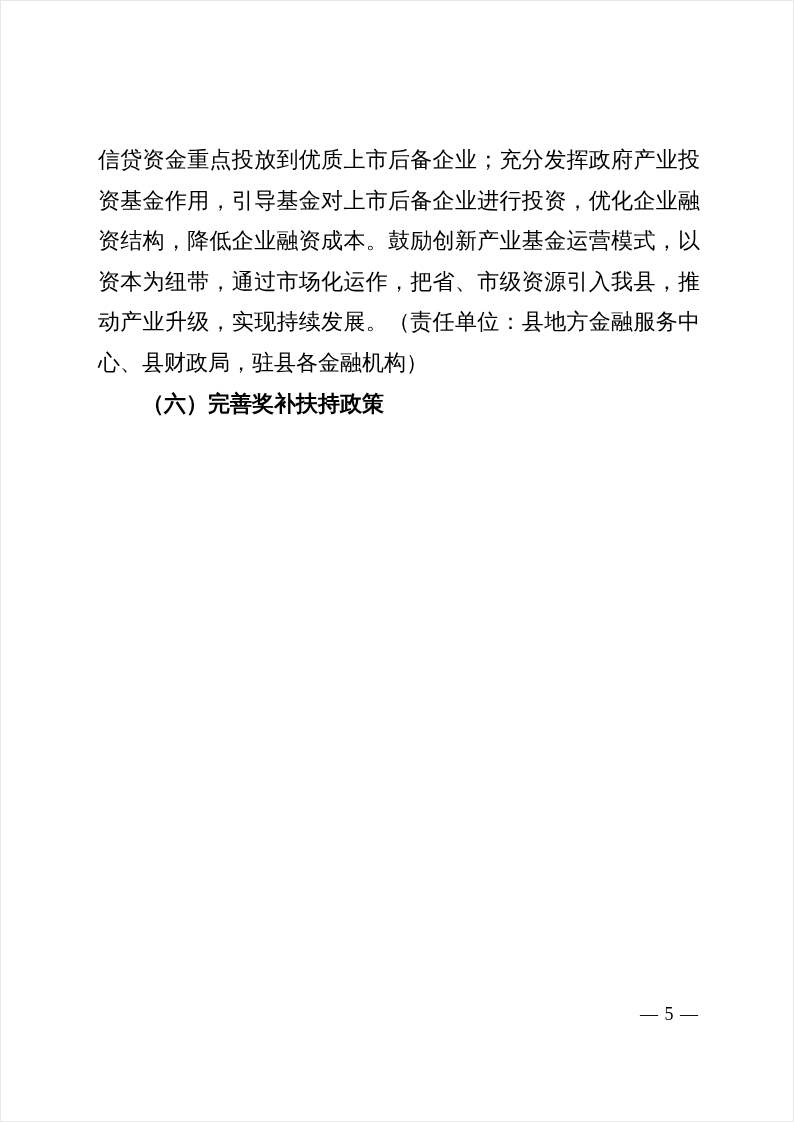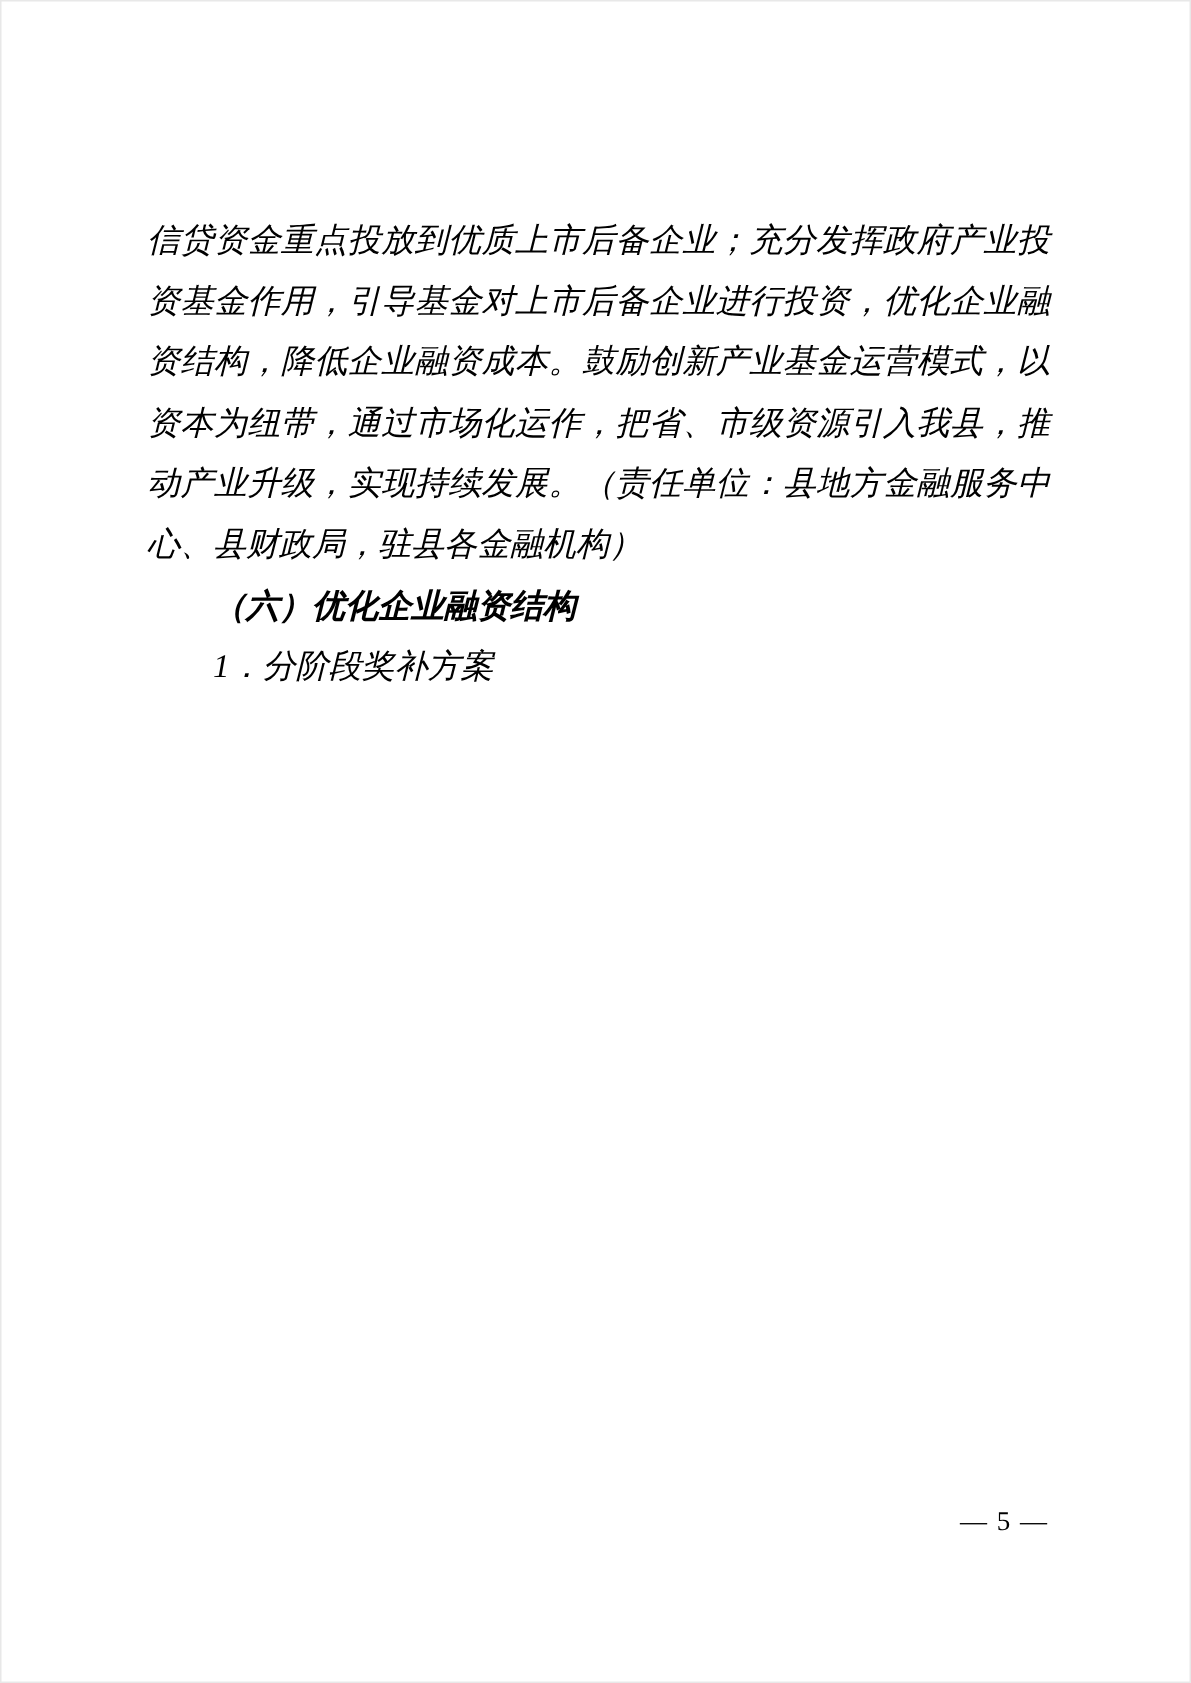--- a/index.html
+++ b/index.html
@@ -16,21 +16,20 @@
     border: 1px solid #e8e8e8;
     font-family: "Liberation Serif", "DejaVu Serif", serif;
     color: #000000;
     overflow: hidden;
   }
   .content {
     position: absolute;
     left: 97px;
     top: 139px;
     width: 602px;
-    font-style: italic;
   }
   .content p {
     margin: 0;
     padding: 0;
     font-size: 22px;
     line-height: 40.6px;
     text-align: justify;
     text-justify: inter-ideograph;
     word-break: break-all;
   }
@@ -50,17 +49,16 @@
     font-family: "Liberation Serif", "DejaVu Serif", serif;
     color: #000000;
   }
 </style>
 </head>
 <body>
 
 <div class="page">
   <div class="content">
     <p class="body-text">信贷资金重点投放到优质上市后备企业；充分发挥政府产业投资基金作用，引导基金对上市后备企业进行投资，优化企业融资结构，降低企业融资成本。鼓励创新产业基金运营模式，以资本为纽带，通过市场化运作，把省、市级资源引入我县，推动产业升级，实现持续发展。（责任单位：县地方金融服务中心、县财政局，驻县各金融机构）</p>
-    <p class="body-text heading indent">（六）优化企业融资结构</p>
-    <p class="body-text indent">1．分阶段奖补方案</p>
+    <p class="body-text heading indent">（六）完善奖补扶持政策</p>
   </div>
   <div class="page-number">— 5 —</div>
 </div>
 
 </body></html>

